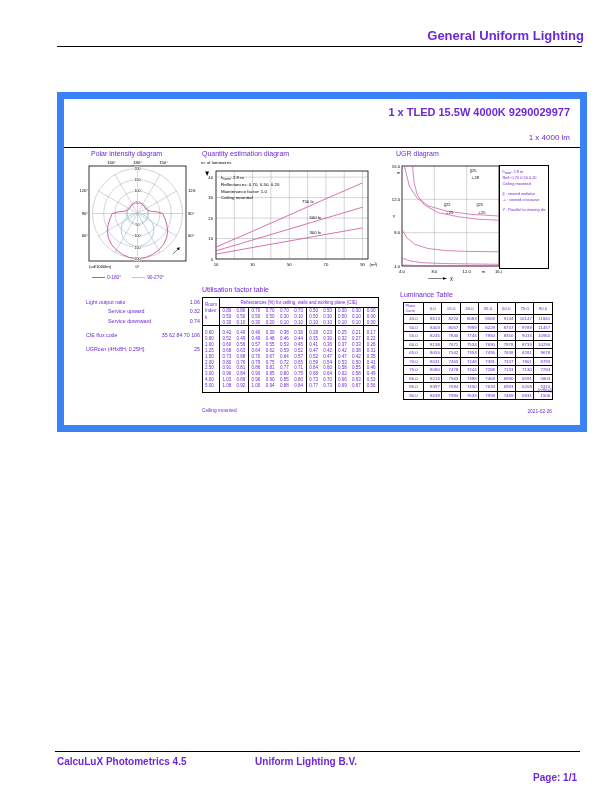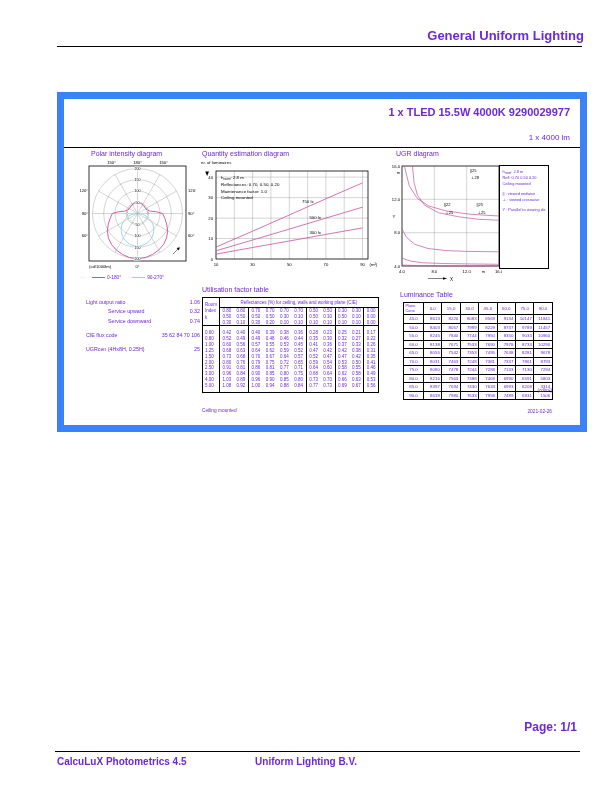--- a/index.html
+++ b/index.html
@@ -45,21 +45,21 @@
   #lum-table-wrap{position:absolute;left:339px;top:203px;width:149px;}
   .lum{border-collapse:collapse;table-layout:fixed;width:149px;border:0.9px solid #000;font-size:4.4px;}
   .lum td{border:0.5px solid #000;text-align:right;padding:1px 1.5px 1px 0;line-height:1.25;}
   .lum td.h{text-align:center;padding:0.5px 0;}
   .lum td.corner{font-size:3.9px;text-align:left;padding-left:1.5px;line-height:1.2;}
   .lum-unit{position:absolute;left:339px;top:289px;width:149px;text-align:right;font-size:4.6px;}
   .report-date{position:absolute;right:28px;top:310px;font-size:4.8px;}
   .ftr-rule{position:absolute;left:55px;right:32px;top:751px;border-top:1.5px solid #000;}
   .ftr-left{position:absolute;left:57px;top:756px;font-size:10px;font-weight:bold;}
   .ftr-center{position:absolute;left:0;right:0;top:756px;text-align:center;font-size:10px;font-weight:bold;}
-  .ftr-right{position:absolute;right:35px;top:720px;font-size:12px;font-weight:bold;}
+  .ftr-right{position:absolute;right:35px;top:772px;font-size:10px;font-weight:bold;}
   svg{font-family:"Liberation Sans",sans-serif;}
 </style>
 </head>
 <body>
 
 <div class="page">
 
   <div class="hdr-title">General Uniform Lighting</div>
   <div class="hdr-rule"></div>
 

